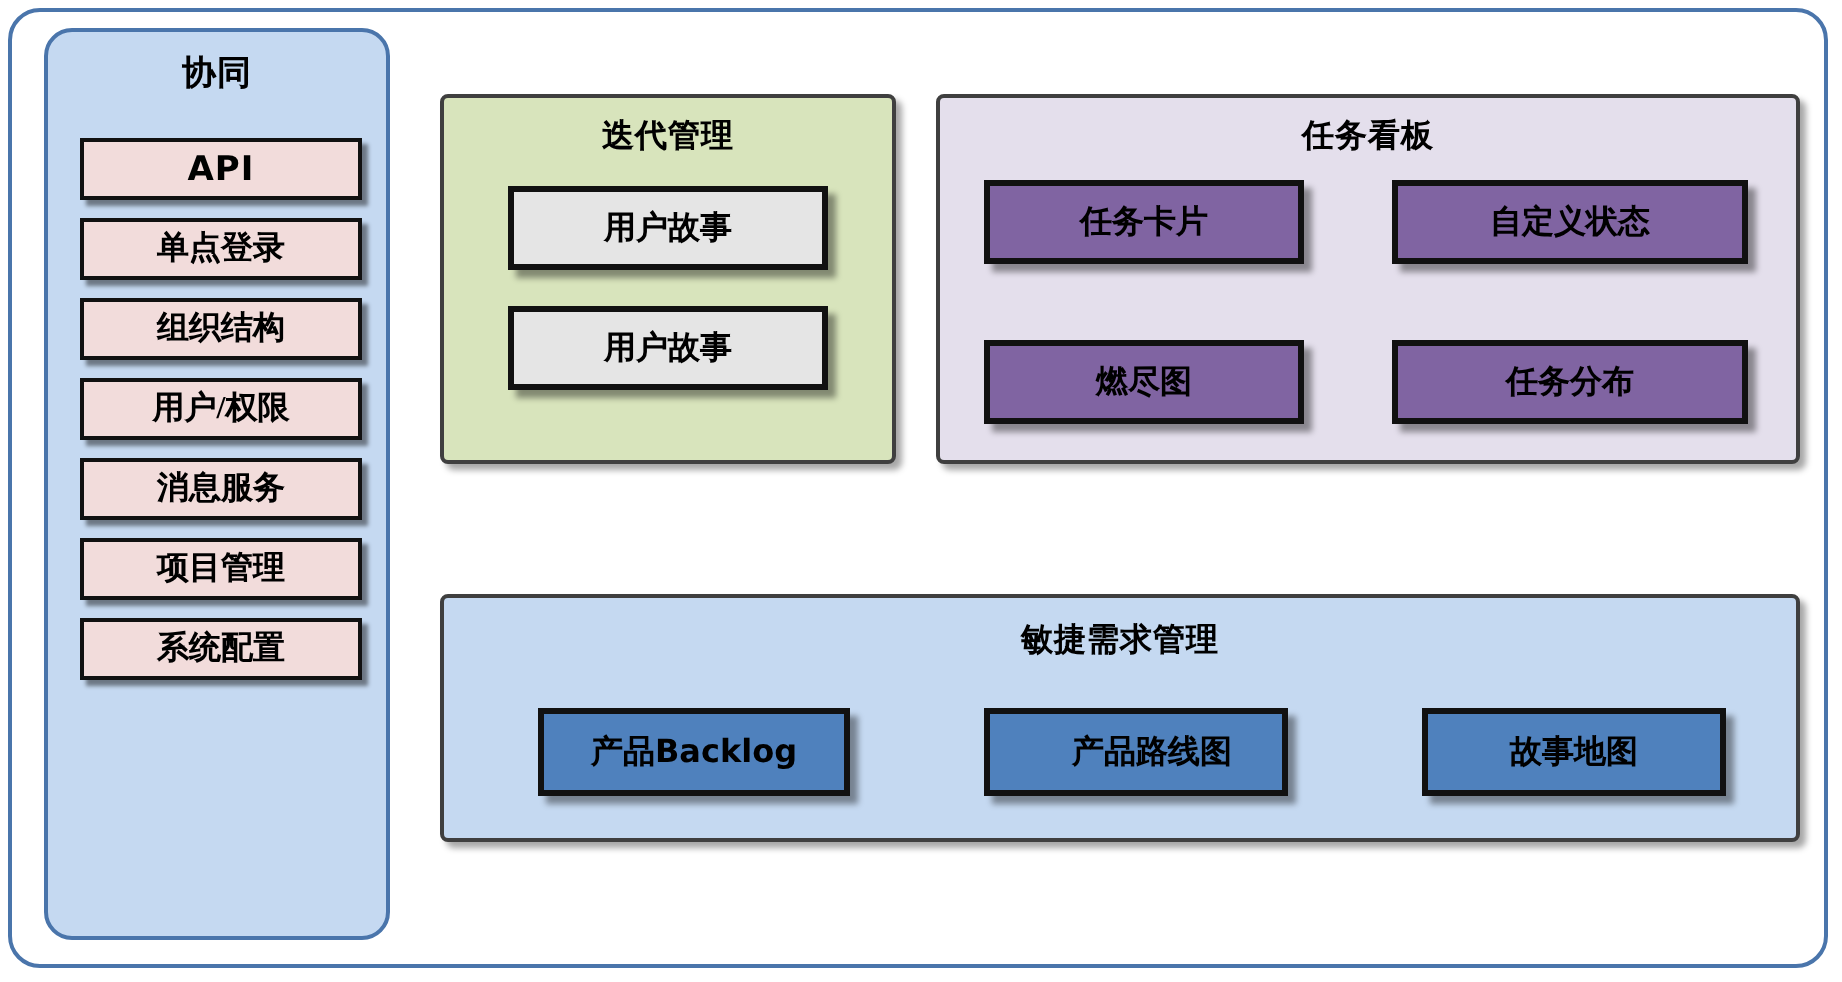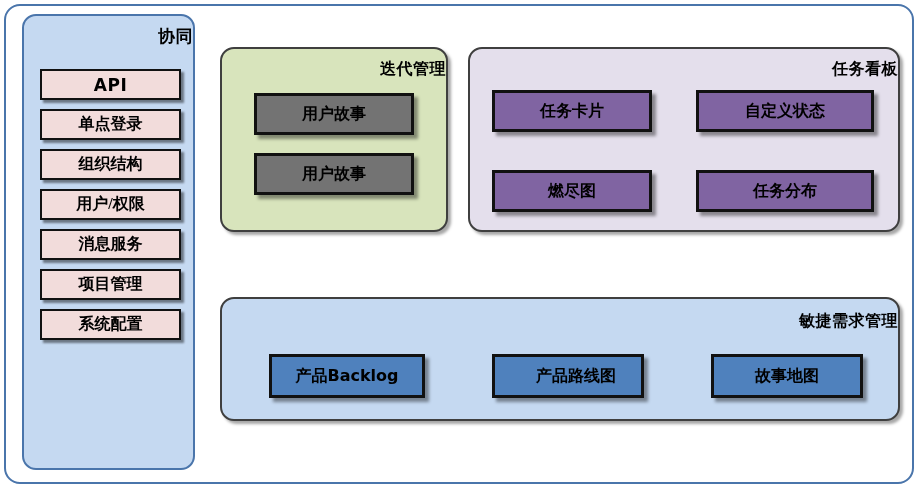--- a/index.html
+++ b/index.html
@@ -32,25 +32,25 @@
     border: 2px solid #4a75ab;
     border-radius: 16px;
     background: transparent;
   }
 
   
   .panel {
     position: absolute;
     box-sizing: border-box;
     border: 2px solid #3f3f3f;
-    border-radius: 14px;
+    border-radius: 4px;
     box-shadow: 3px 3px 3px rgba(0,0,0,0.35);
   }
   .panel-title {
-    text-align: right;
+    text-align: center;
     font-weight: bold;
     color: #000000;
     font-family: Liberation Serif, serif;
     font-size: 16px;
     line-height: 1;
     letter-spacing: 0.5px;
   }
 
   
   .sidebar {
@@ -99,21 +99,21 @@
     left: 220px;
     top: 47px;
     width: 228px;
     height: 185px;
     background: #d8e4bc;
   }
   .panel-iteration .panel-title { margin-top: 12px; }
   .box-green {
     position: absolute;
     box-sizing: border-box;
-    background: #737373;
+    background: #e5e5e5;
     border: 3px solid #111111;
     box-shadow: 4px 4px 3px rgba(0,0,0,0.4);
     display: flex;
     align-items: center;
     justify-content: center;
     font-size: 16px;
     font-weight: bold;
     color: #000;
   }
   .ig1 { left: 32px; top: 44px; width: 160px; height: 42px; }

